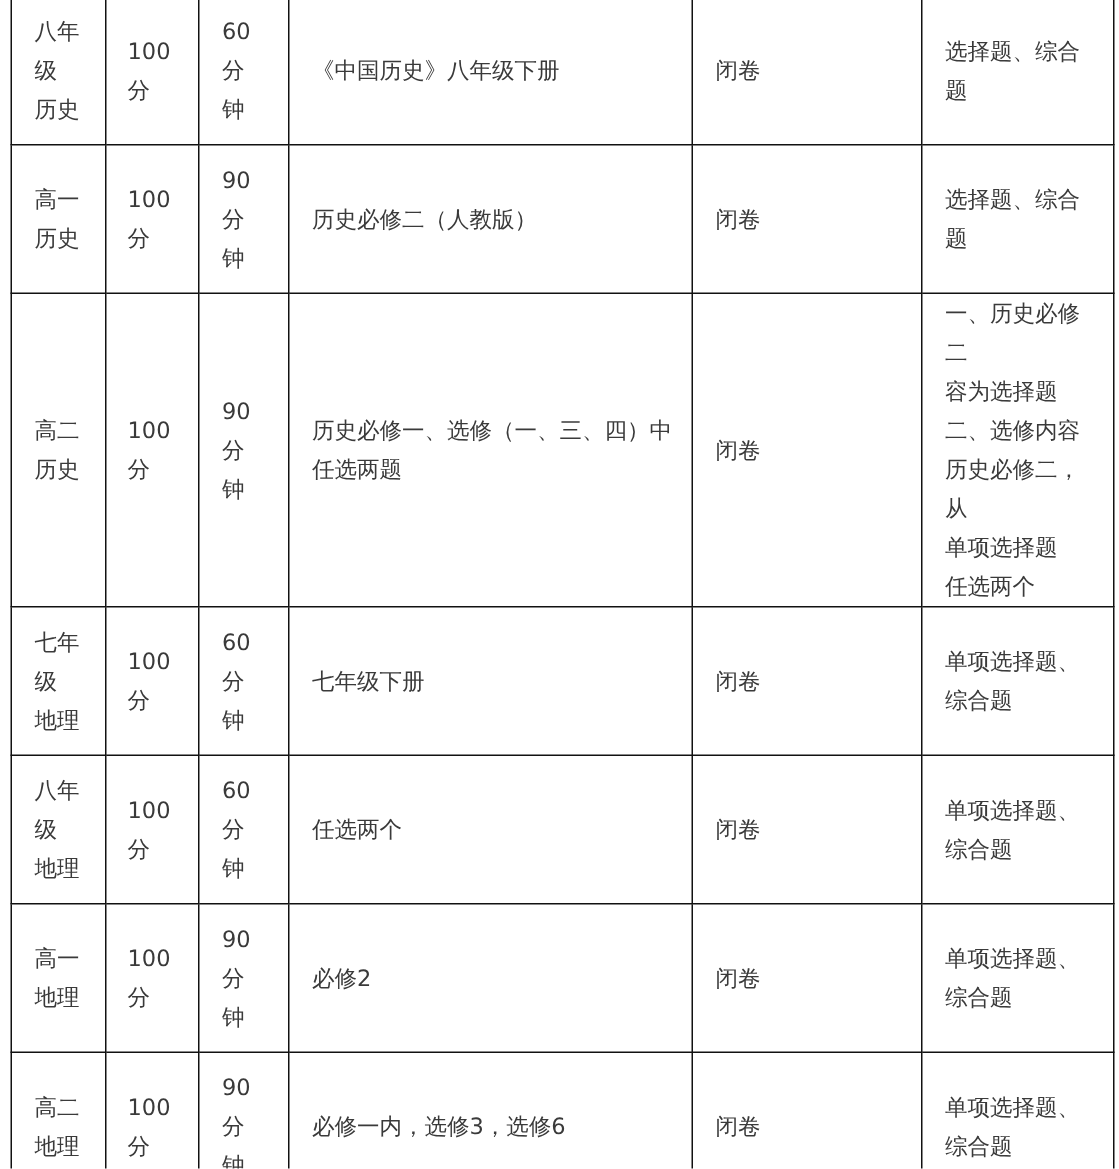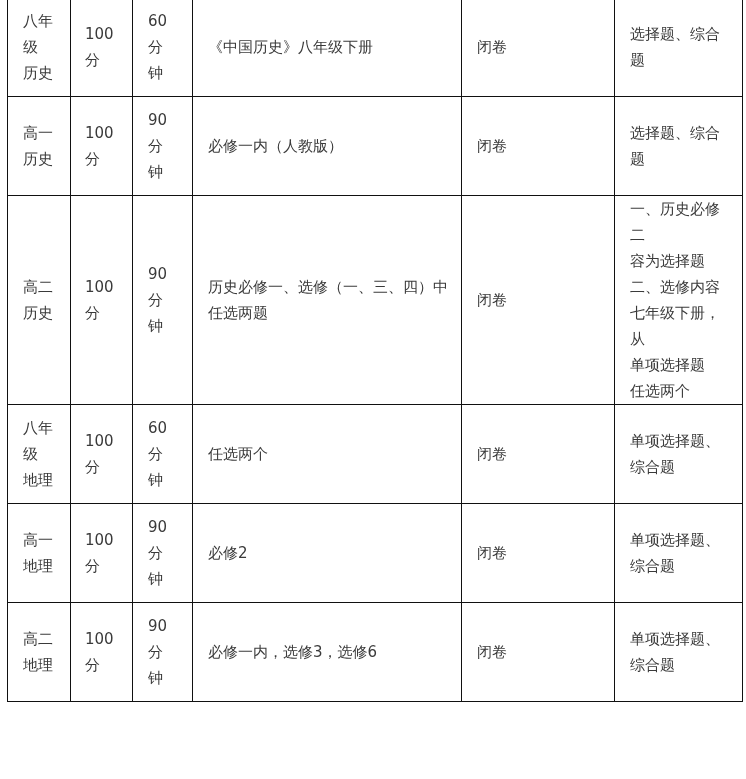--- a/index.html
+++ b/index.html
@@ -58,21 +58,21 @@
         </td>
         <td class="c2 stack">
           <span>100</span>
           <span>分</span>
         </td>
         <td class="c3 stack">
           <span>90</span>
           <span>分</span>
           <span>钟</span>
         </td>
-        <td class="c4">必修一内（人教版）</td>
+        <td class="c4">历史必修二（人教版）</td>
         <td class="c5">闭卷</td>
         <td class="c6 stack">
           <span>选择题、综合</span>
           <span>题</span>
         </td>
       </tr>
       <tr class="r2">
         <td class="c1 stack">
           <span>高二</span>
           <span>历史</span>
@@ -85,23 +85,45 @@
           <span>90</span>
           <span>分</span>
           <span>钟</span>
         </td>
         <td class="c4">历史必修一、选修（一、三、四）中任选两题</td>
         <td class="c5">闭卷</td>
         <td class="c6 stack">
           <span>一、历史必修二</span>
           <span>容为选择题</span>
           <span>二、选修内容</span>
-          <span>七年级下册，从</span>
+          <span>历史必修二，从</span>
           <span>单项选择题</span>
           <span>任选两个</span>
+        </td>
+      </tr>
+      <tr class="r3">
+        <td class="c1 stack">
+          <span>七年</span>
+          <span>级</span>
+          <span>地理</span>
+        </td>
+        <td class="c2 stack">
+          <span>100</span>
+          <span>分</span>
+        </td>
+        <td class="c3 stack">
+          <span>60</span>
+          <span>分</span>
+          <span>钟</span>
+        </td>
+        <td class="c4">七年级下册</td>
+        <td class="c5">闭卷</td>
+        <td class="c6 stack">
+          <span>单项选择题、</span>
+          <span>综合题</span>
         </td>
       </tr>
       <tr class="r4">
         <td class="c1 stack">
           <span>八年</span>
           <span>级</span>
           <span>地理</span>
         </td>
         <td class="c2 stack">
           <span>100</span>

